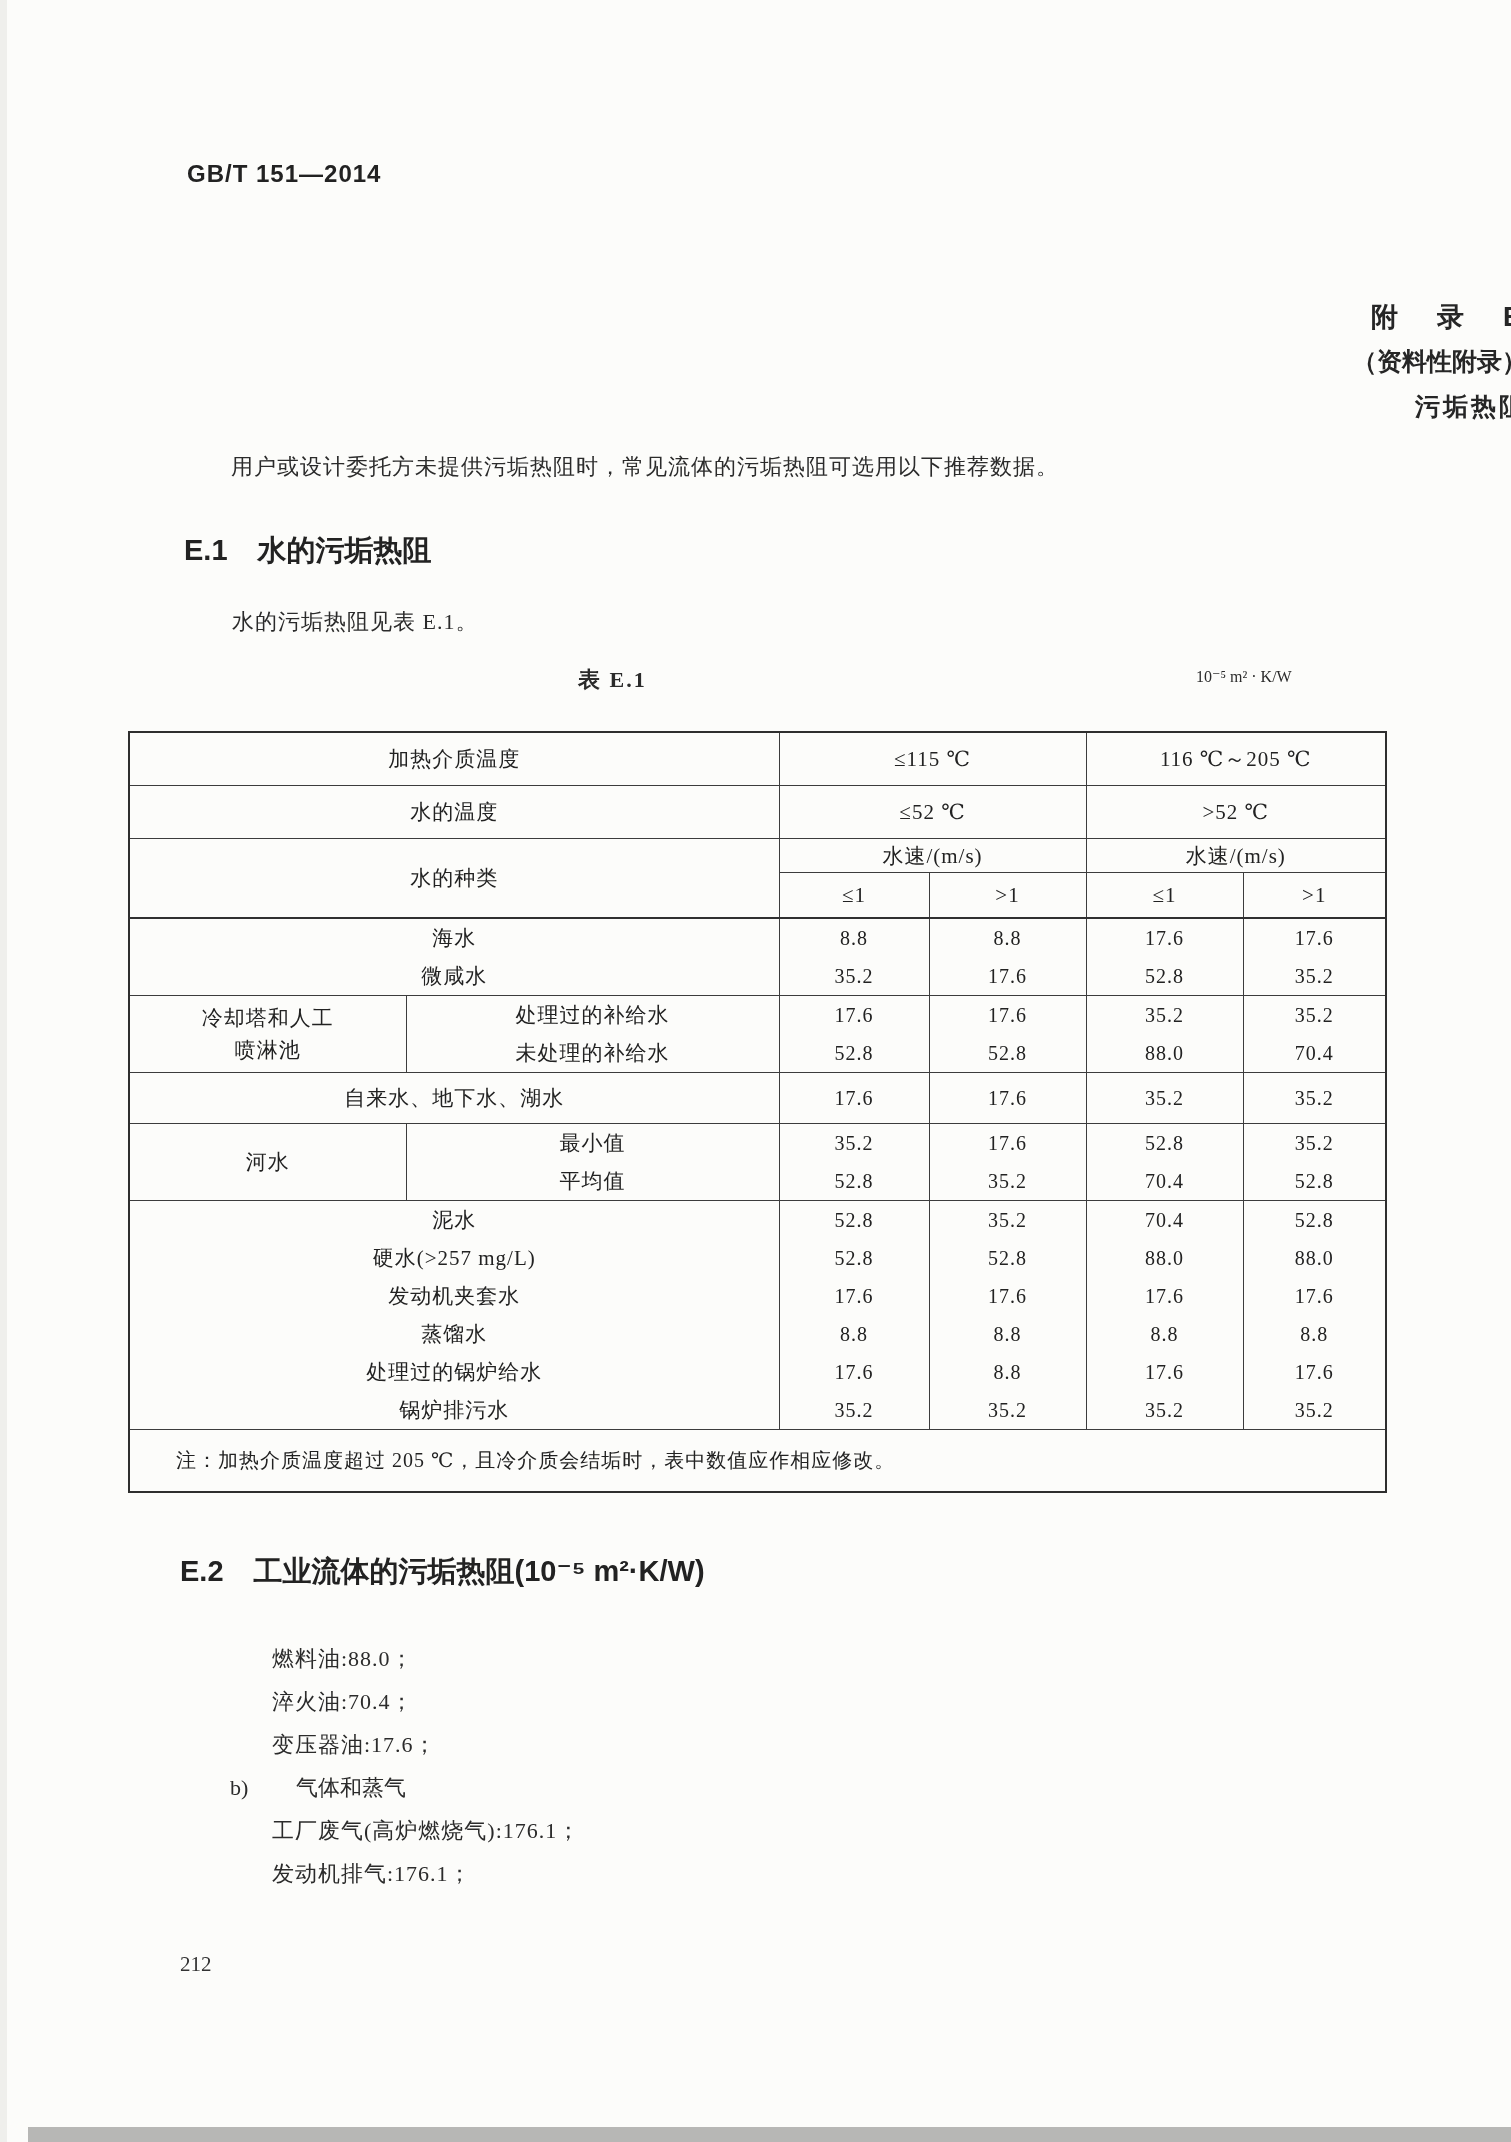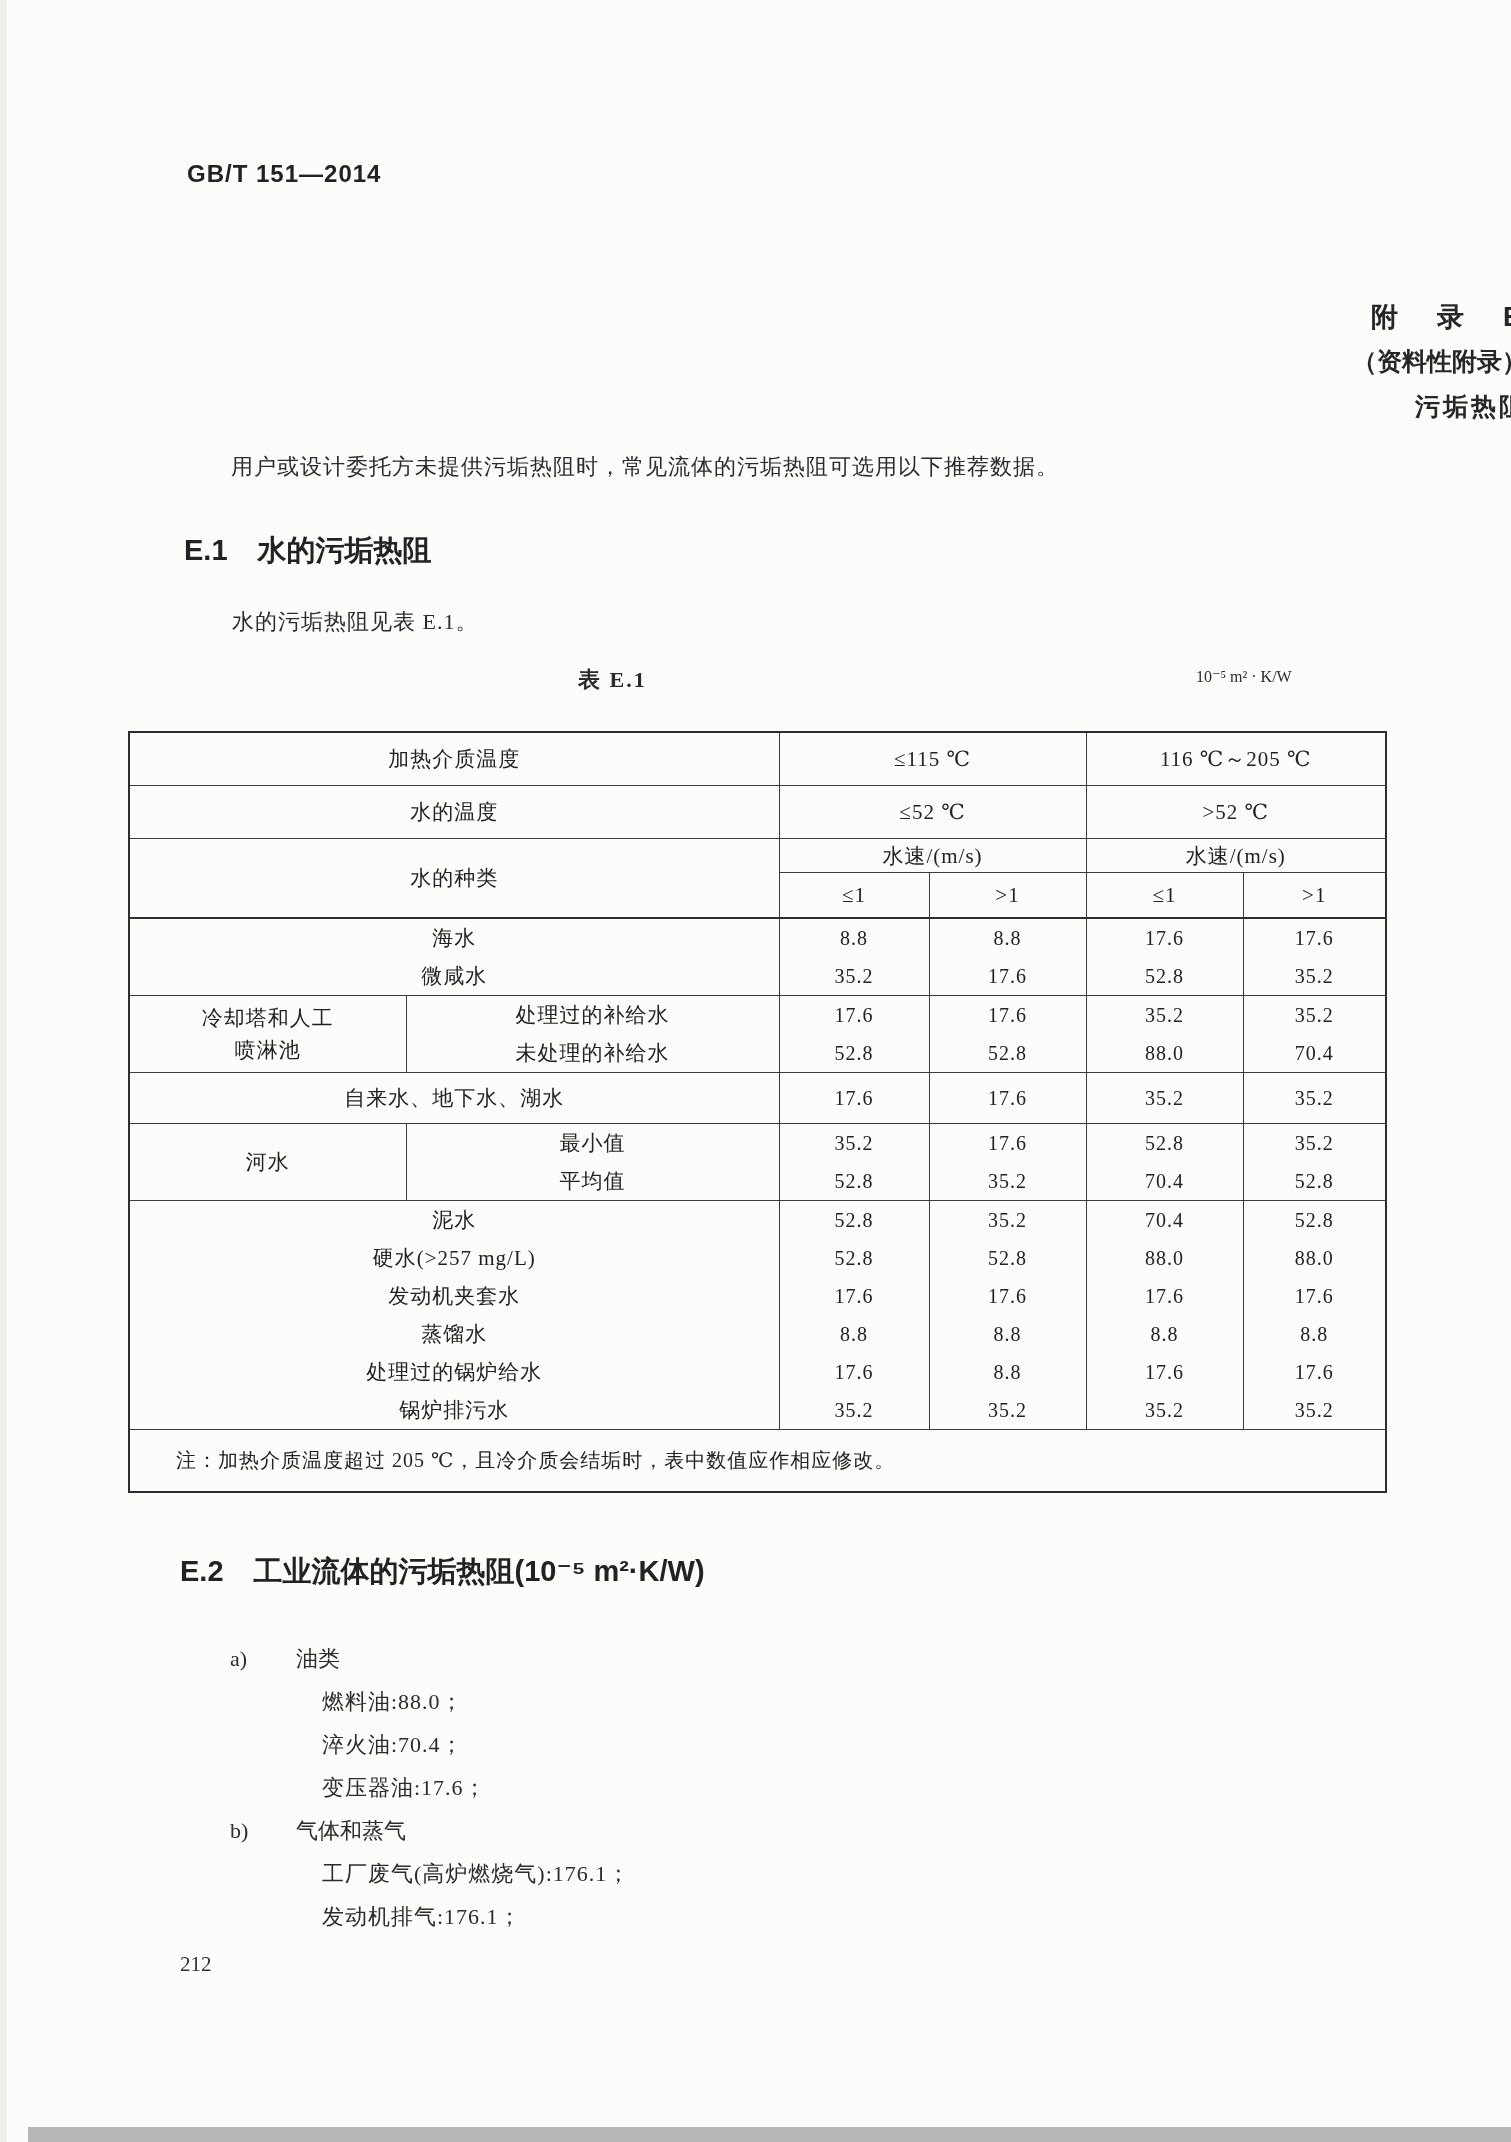--- a/index.html
+++ b/index.html
@@ -75,21 +75,21 @@
   table.e1 tr.tall td { height:50px; }
   table.e1 td.pre { white-space:pre-line; line-height:32px; }
   table.e1 td.note-cell {
     text-align:left; padding:17px 20px 17px 46px;
     font-size:20px; letter-spacing:1px;
   }
 
   .list-block { position:absolute; left:230px; top:1637px; font-size:22px; }
   .list-group-title { height:43px; line-height:43px; }
   .list-marker { display:inline-block; width:66px; }
-  .list-item  { height:43px; line-height:43px; margin-left:92px; letter-spacing:1px; }
+  .list-item  { height:43px; line-height:43px; margin-left:42px; letter-spacing:1px; }
 
   .page-number { position:absolute; left:180px; top:1952px; font-size:21px; color:#333; }
 </style>
 </head>
 <body>
 
 <div class="page">
   <div class="scan-left"></div>
 
   <div class="doc-number">GB/T 151—2014</div>
@@ -244,23 +244,20 @@
         <td class="note-cell" colspan="6">注：加热介质温度超过 205 ℃，且冷介质会结垢时，表中数值应作相应修改。</td>
       </tr>
     </tbody>
   </table>
 
   <div class="sec-heading" id="e2-heading">
     <span class="sec-num">E.2</span><span>工业流体的污垢热阻(10⁻⁵ m²·K/W)</span>
   </div>
 
   <div class="list-block">
-    <div class="list-group-title">
-      <span class="list-marker">a)</span><span>油类</span>
-    </div>
     <div class="list-item">燃料油:88.0；</div>
     <div class="list-item">淬火油:70.4；</div>
     <div class="list-item">变压器油:17.6；</div>
     <div class="list-group-title">
       <span class="list-marker">b)</span><span>气体和蒸气</span>
     </div>
     <div class="list-item">工厂废气(高炉燃烧气):176.1；</div>
     <div class="list-item">发动机排气:176.1；</div>
   </div>
 

